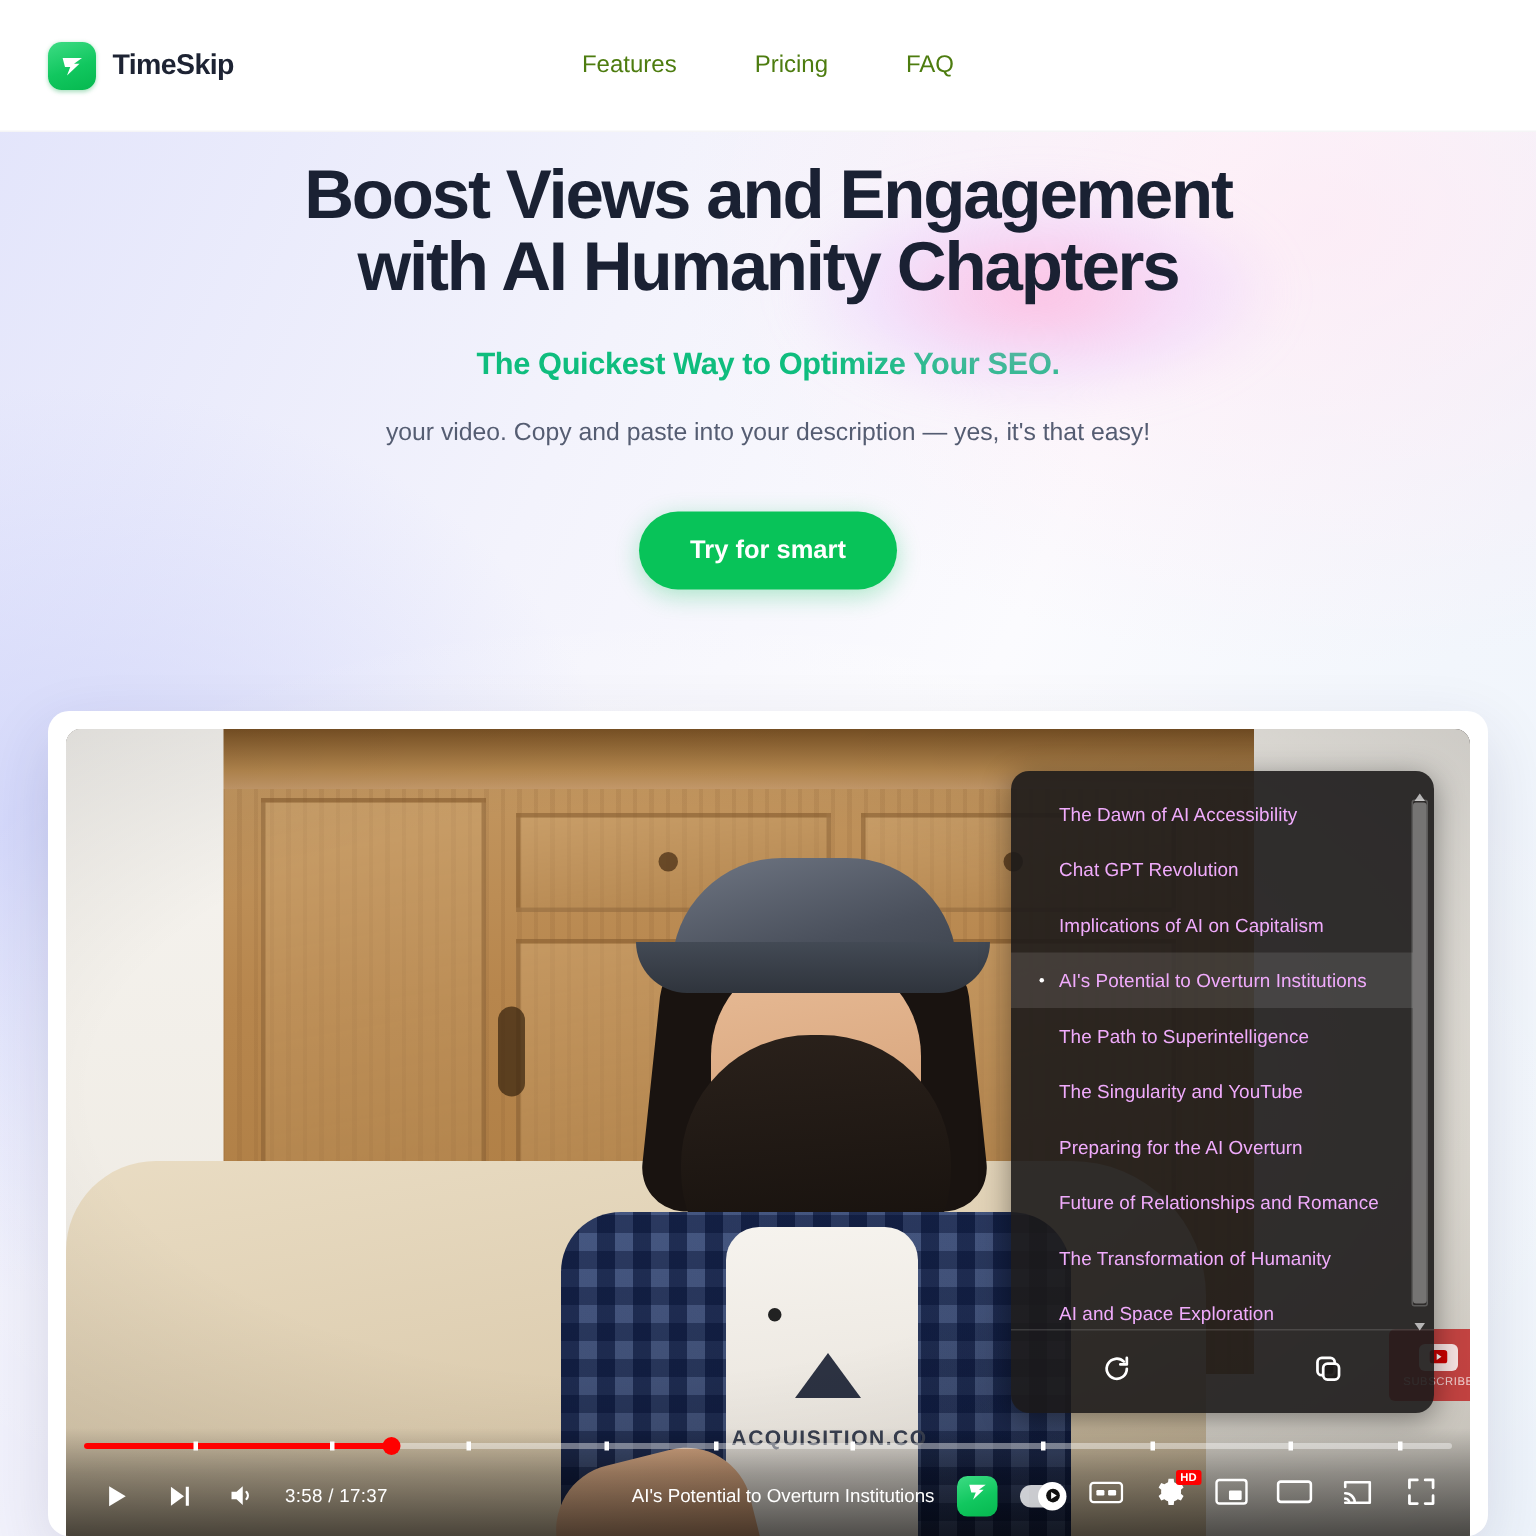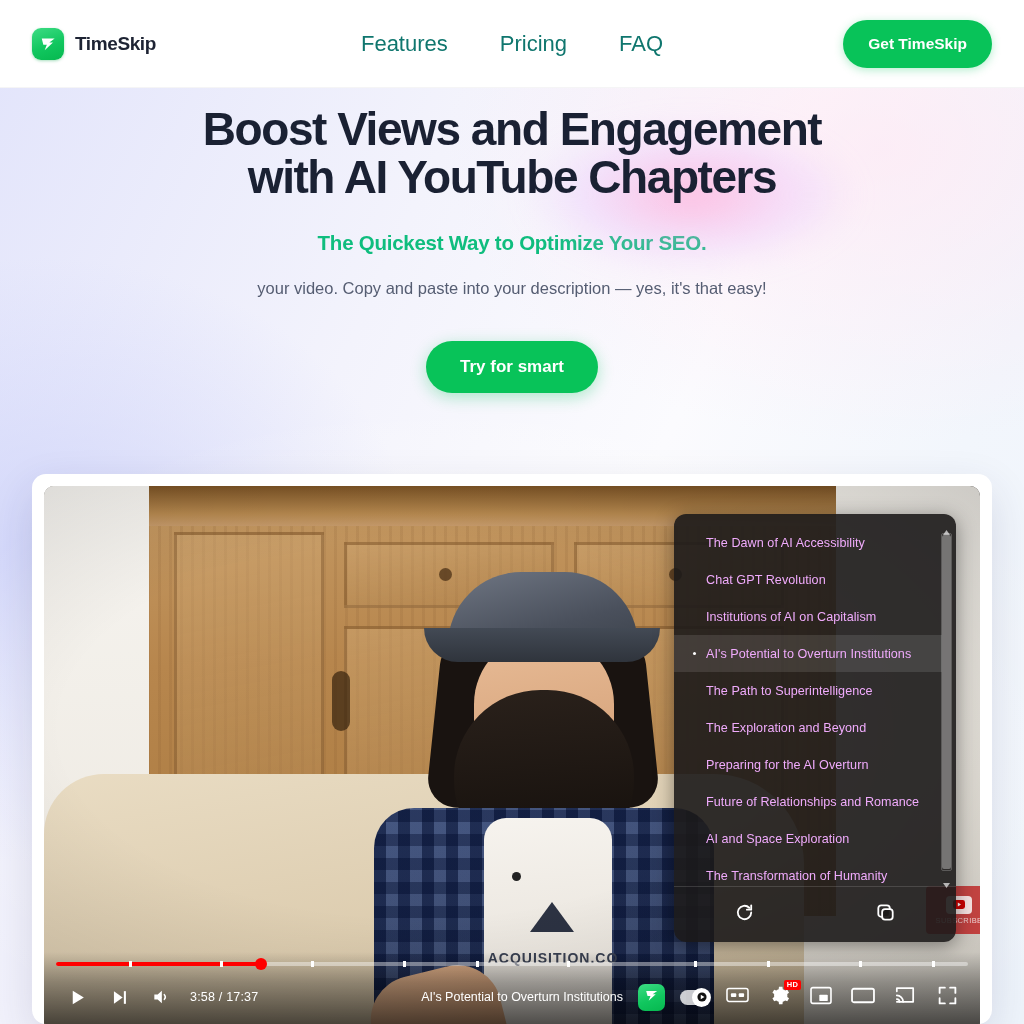--- a/index.html
+++ b/index.html
@@ -30,21 +30,21 @@
     box-shadow:0 1px 3px rgba(6,160,70,0.35);
   }
   .brand-name { font-size:19px; font-weight:bold; letter-spacing:-0.4px; color:#1d2333; }
 
   .nav-links {
     position:absolute; left:0; right:0; top:0; height:88px;
     display:flex; align-items:center; justify-content:center; gap:48px;
     pointer-events:none;
   }
   .nav-link {
-    font-size:22px; color:#0f766e; text-decoration:none;
+    font-size:16px; color:#4d7c0f; text-decoration:none;
     pointer-events:auto; cursor:pointer; padding:6px 2px;
   }
 
   .header-cta {
     position:absolute; right:32px; top:20px;
     height:48px; padding:0 25px; border:none; border-radius:24px;
     background:#08c359; color:#fff;
     font-family:"Liberation Sans", sans-serif;
     font-size:15.5px; font-weight:bold; cursor:pointer;
     box-shadow:0 2px 10px rgba(8,195,89,0.30);
@@ -293,29 +293,28 @@
     </span>
     <span class="brand-name">TimeSkip</span>
   </div>
 
   <nav class="nav-links">
     <a class="nav-link">Features</a>
     <a class="nav-link">Pricing</a>
     <a class="nav-link">FAQ</a>
   </nav>
 
-  <button class="header-cta">Get TimeSkip</button>
 </header>
 
 <section class="hero">
   <div class="headline-wrap">
     <div class="headline-glow"></div>
     <h1 class="headline">
       <span class="ln">Boost Views and Engagement</span>
-      <span class="ln">with AI YouTube Chapters</span>
+      <span class="ln">with AI Humanity Chapters</span>
     </h1>
   </div>
 
   <p class="subheadline">The Quickest Way to Optimize Your SEO.</p>
 
   <p class="lede">
     <span class="ln">your video. Copy and paste into your description — yes, it's that easy!</span>
   </p>
 
   <button class="hero-cta">Try for smart</button>
@@ -372,49 +371,49 @@
           <div class="chapter-item">
             <span class="dot"></span>
             <span class="label">The Dawn of AI Accessibility</span>
           </div>
           <div class="chapter-item">
             <span class="dot"></span>
             <span class="label">Chat GPT Revolution</span>
           </div>
           <div class="chapter-item">
             <span class="dot"></span>
-            <span class="label">Institutions of AI on Capitalism</span>
+            <span class="label">Implications of AI on Capitalism</span>
           </div>
           <div class="chapter-item active">
             <span class="dot"></span>
             <span class="label">AI's Potential to Overturn Institutions</span>
           </div>
           <div class="chapter-item">
             <span class="dot"></span>
             <span class="label">The Path to Superintelligence</span>
           </div>
           <div class="chapter-item">
             <span class="dot"></span>
-            <span class="label">The Exploration and Beyond</span>
+            <span class="label">The Singularity and YouTube</span>
           </div>
           <div class="chapter-item">
             <span class="dot"></span>
             <span class="label">Preparing for the AI Overturn</span>
           </div>
           <div class="chapter-item">
             <span class="dot"></span>
             <span class="label">Future of Relationships and Romance</span>
           </div>
           <div class="chapter-item">
             <span class="dot"></span>
+            <span class="label">The Transformation of Humanity</span>
+          </div>
+          <div class="chapter-item">
+            <span class="dot"></span>
             <span class="label">AI and Space Exploration</span>
-          </div>
-          <div class="chapter-item">
-            <span class="dot"></span>
-            <span class="label">The Transformation of Humanity</span>
           </div>
         </div>
 
       <div class="chap-scroll">
         <span class="arrow-up">
           <svg width="9" height="7" viewBox="0 0 9 7" aria-hidden="true">
               <path d="M4.5 1 L8 6 L1 6 Z" fill="rgba(255,255,255,0.65)"></path>
             </svg>
         </span>
         <span class="track"></span>

